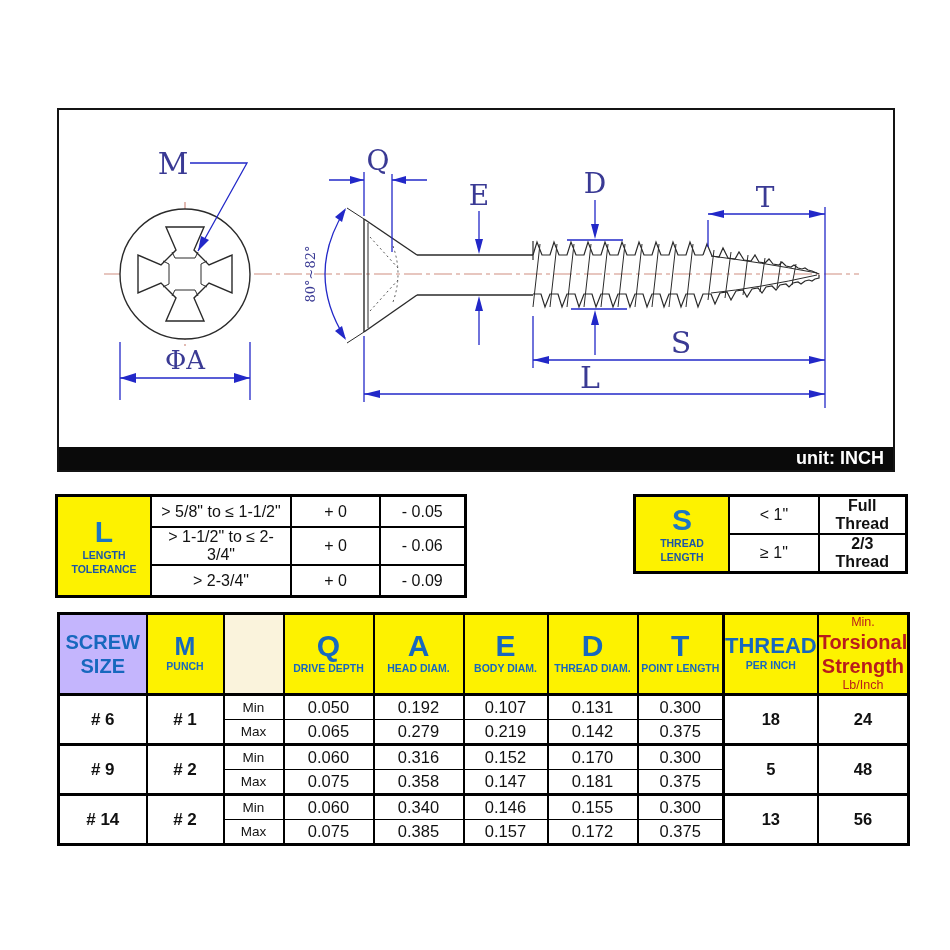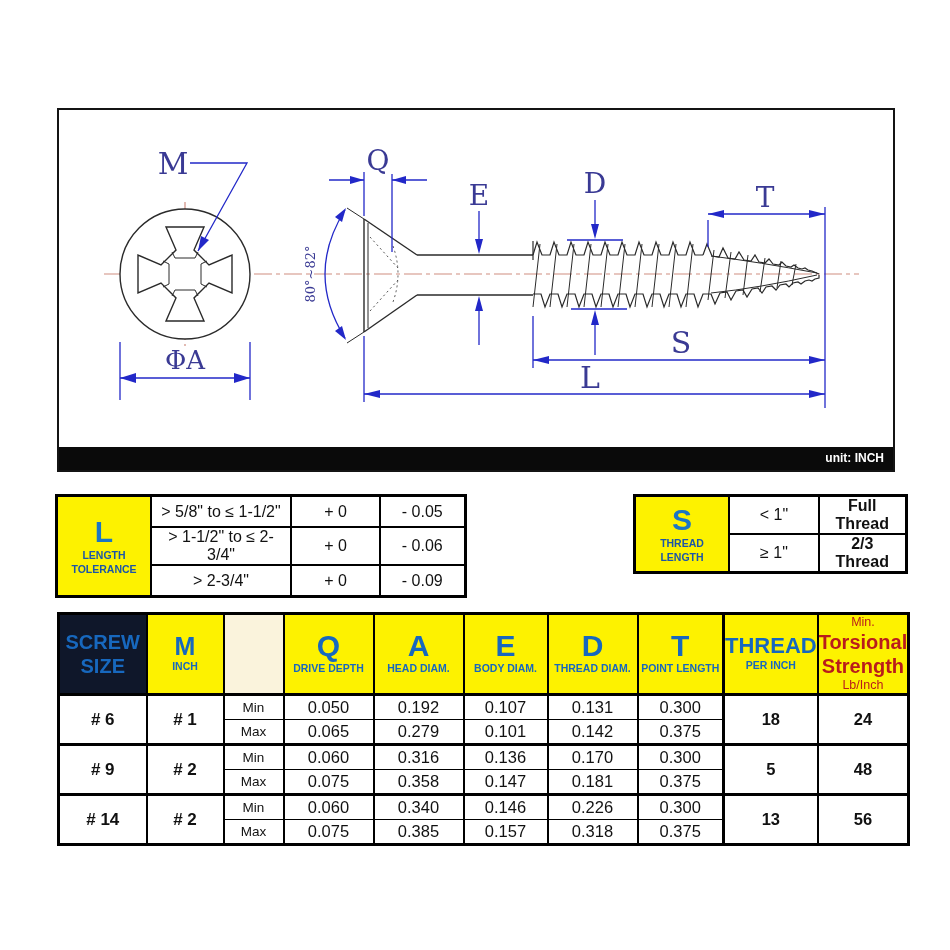--- a/index.html
+++ b/index.html
@@ -4,21 +4,21 @@
 <style>
   html,body{margin:0;padding:0;background:#fff;}
   .page{position:relative;width:950px;height:950px;background:#fff;overflow:hidden;
         font-family:"Liberation Sans",sans-serif;color:#111;}
 
   
   .draw-box{position:absolute;left:57px;top:108px;width:838px;height:364px;
             border:2px solid #141414;box-sizing:border-box;background:#fff;}
   .draw-box svg{display:block;}
   .unit-bar{position:absolute;left:0;bottom:0;width:100%;height:23px;background:#0a0a0a;
-            color:#fff;font-weight:bold;font-size:12px;line-height:23px;text-align:right;
+            color:#fff;font-weight:bold;font-size:18px;line-height:23px;text-align:right;
             box-sizing:border-box;padding-right:9px;}
 
   .cad-label{font-family:"DejaVu Serif",serif;fill:#3a3a94;}
 
   
   table.tol{border-collapse:collapse;position:absolute;border:3px solid #000;background:#fff;}
   table.tol td{border:2px solid #000;text-align:center;vertical-align:middle;padding:0 4px;}
   .l-table{left:55px;top:494px;}
   .s-table{left:633px;top:494px;}
   .tol td{height:29px;font-size:16px;}
@@ -26,21 +26,21 @@
   .key-letter{font-size:30px;font-weight:bold;color:#1B75C4;line-height:1.05;}
   .key-sub{font-size:10.5px;font-weight:bold;color:#1C55A8;line-height:1.35;}
   .range-cell{font-size:15.5px;}
   .bold-cell{font-weight:bold;font-size:15.5px;}
 
   
   table.spec{border-collapse:collapse;position:absolute;left:57px;top:612px;
              border:3px solid #000;table-layout:fixed;background:#fff;}
   table.spec td{border:2px solid #000;text-align:center;vertical-align:middle;padding:0;}
   .spec .hdr td{height:74px;border-bottom:3px solid #000;background:#FDF200;}
-  .spec .hdr td.white-h{background:#0f172a;}
+  .spec .hdr td.white-h{background:#c4b5fd;}
   .spec .hdr td.cream-h{background:#FAF3DC;}
   .spec tr.r td{height:23px;}
   .thin-b{border-bottom-width:1px !important;}
   .thin-t{border-top-width:1px !important;}
   .gb{border-bottom-width:3px !important;}
   .thickL{border-left-width:3px !important;}
   .h-big{font-size:30px;font-weight:bold;color:#1768BE;line-height:1.0;}
   .h-m{font-size:25px;font-weight:bold;color:#1768BE;line-height:1.0;}
   .h-sub{font-size:10.5px;font-weight:bold;color:#1768BE;line-height:1.5;}
   .h-size{font-size:20px;font-weight:bold;color:#1768BE;line-height:1.2;}
@@ -272,21 +272,21 @@
         <col style="width:83px">
     </colgroup>
     <tbody>
         <tr class="hdr">
       <td class="white-h">
         <div class="h-size">SCREW</div>
         <div class="h-size">SIZE</div>
       </td>
       <td>
         <div class="h-m">M</div>
-        <div class="h-sub">INCH</div>
+        <div class="h-sub">PUNCH</div>
       </td>
       <td class="cream-h"></td>
       <td>
         <div class="h-big">Q</div>
         <div class="h-sub">DRIVE DEPTH</div>
       </td>
       <td>
         <div class="h-big">A</div>
         <div class="h-sub">HEAD DIAM.</div>
       </td>
@@ -323,32 +323,32 @@
       <td class="cell-val thin-b">0.107</td>
       <td class="cell-val thin-b">0.131</td>
       <td class="cell-val thin-b">0.300</td>
       <td class="cell-num gb thickL" rowspan="2">18</td>
       <td class="cell-num gb" rowspan="2">24</td>
     </tr>
     <tr class="r">
       <td class="cell-mm thin-t gb">Max</td>
       <td class="cell-val thin-t gb">0.065</td>
       <td class="cell-val thin-t gb">0.279</td>
-      <td class="cell-val thin-t gb">0.101</td>
+      <td class="cell-val thin-t gb">0.219</td>
       <td class="cell-val thin-t gb">0.142</td>
       <td class="cell-val thin-t gb">0.375</td>
     </tr>
 
     <tr class="r">
       <td class="cell-size gb" rowspan="2"># 9</td>
       <td class="cell-size gb" rowspan="2"># 2</td>
       <td class="cell-mm thin-b">Min</td>
       <td class="cell-val thin-b">0.060</td>
       <td class="cell-val thin-b">0.316</td>
-      <td class="cell-val thin-b">0.136</td>
+      <td class="cell-val thin-b">0.152</td>
       <td class="cell-val thin-b">0.170</td>
       <td class="cell-val thin-b">0.300</td>
       <td class="cell-num gb thickL" rowspan="2">5</td>
       <td class="cell-num gb" rowspan="2">48</td>
     </tr>
     <tr class="r">
       <td class="cell-mm thin-t gb">Max</td>
       <td class="cell-val thin-t gb">0.075</td>
       <td class="cell-val thin-t gb">0.358</td>
       <td class="cell-val thin-t gb">0.147</td>
@@ -356,29 +356,29 @@
       <td class="cell-val thin-t gb">0.375</td>
     </tr>
 
     <tr class="r">
       <td class="cell-size" rowspan="2"># 14</td>
       <td class="cell-size" rowspan="2"># 2</td>
       <td class="cell-mm thin-b">Min</td>
       <td class="cell-val thin-b">0.060</td>
       <td class="cell-val thin-b">0.340</td>
       <td class="cell-val thin-b">0.146</td>
-      <td class="cell-val thin-b">0.226</td>
+      <td class="cell-val thin-b">0.155</td>
       <td class="cell-val thin-b">0.300</td>
       <td class="cell-num thickL" rowspan="2">13</td>
       <td class="cell-num" rowspan="2">56</td>
     </tr>
     <tr class="r">
       <td class="cell-mm thin-t">Max</td>
       <td class="cell-val thin-t">0.075</td>
       <td class="cell-val thin-t">0.385</td>
       <td class="cell-val thin-t">0.157</td>
-      <td class="cell-val thin-t">0.318</td>
+      <td class="cell-val thin-t">0.172</td>
       <td class="cell-val thin-t">0.375</td>
     </tr>
   </tbody>
     </table>
 
 </div>
 
 </body></html>

